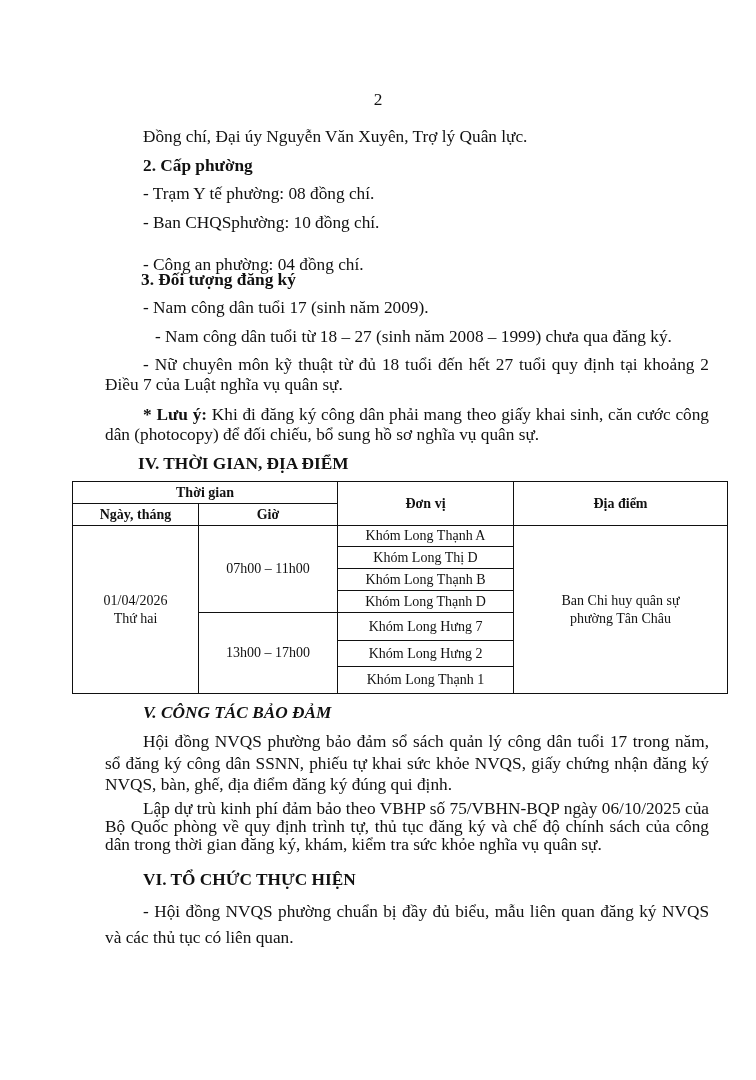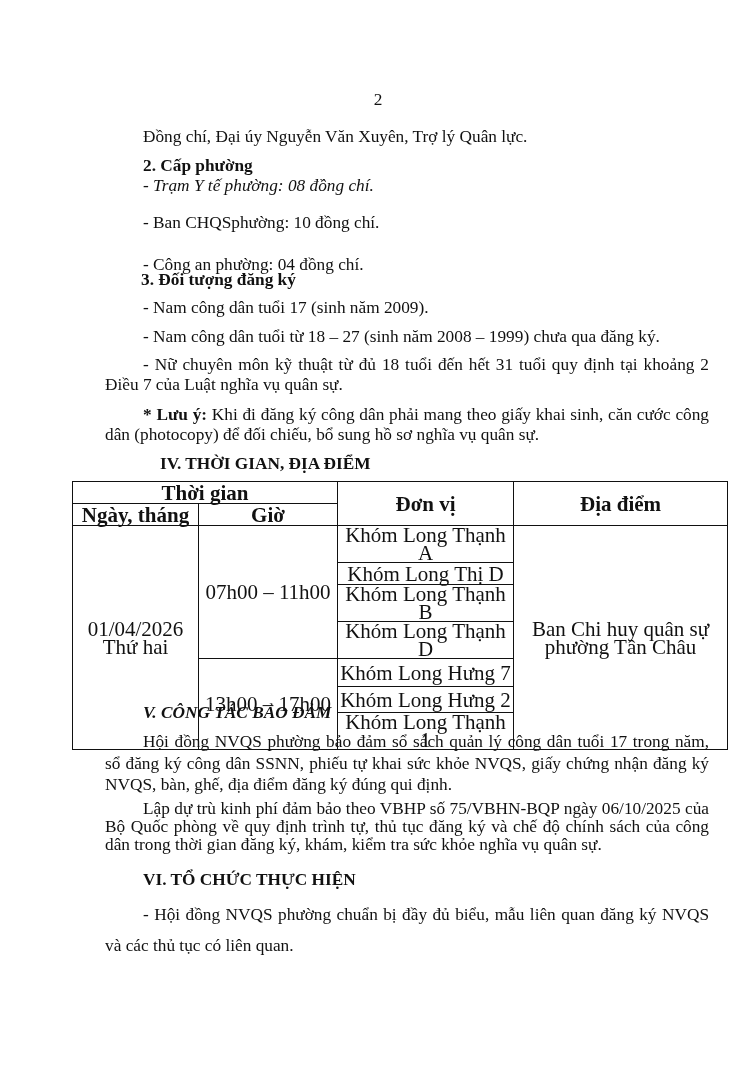--- a/index.html
+++ b/index.html
@@ -3,43 +3,43 @@
 <meta charset="utf-8">
 <style>
   html, body { margin: 0; padding: 0; background: #fff; }
   body { width: 756px; height: 1080px; position: relative; overflow: hidden;
          font-family: "Liberation Serif", serif; color: #111; font-size: 17.3px; }
   .ln { position: absolute; white-space: nowrap; line-height: 20px; }
   .just { white-space: normal; text-align: justify; text-align-last: left; }
   .b { font-weight: bold; }
   .page-num { position: absolute; top: 90px; left: 0; width: 756px; text-align: center; font-size: 17.3px; }
   table.sched { position: absolute; left: 72px; top: 481px; width: 655px; border-collapse: collapse;
-                font-size: 21px; table-layout: fixed; }
+                font-size: 14px; table-layout: fixed; }
   table.sched td, table.sched th { border: 1px solid #111; padding: 0; text-align: center; vertical-align: middle; line-height: 18px; }
   table.sched th { font-weight: bold; }
 </style>
 </head>
 <body>
 
 <div class="page-num">2</div>
 
 <div class="ln" style="left:143px; top:127px;">Đồng chí, Đại úy Nguyễn Văn Xuyên, Trợ lý Quân lực.</div>
 
 <div class="ln b" style="left:143px; top:156px;">2. Cấp phường</div>
-<div class="ln" style="left:143px; top:176px;font-style:italic;">- Trạm Y tế phường: 08 đồng chí.</div>
+<div class="ln" style="left:143px; top:184px;">- Trạm Y tế phường: 08 đồng chí.</div>
 <div class="ln" style="left:143px; top:213px;">- Ban CHQSphường: 10 đồng chí.</div>
 <div class="ln" style="left:143px; top:255px;">- Công an phường: 04 đồng chí.</div>
 
 <div class="ln b" style="left:141px; top:270px;">3. Đối tượng đăng ký</div>
 <div class="ln" style="left:143px; top:298px;">- Nam công dân tuổi 17 (sinh năm 2009).</div>
-<div class="ln" style="left:143px; top:327px;">- Nam công dân tuổi từ 18 – 27 (sinh năm 2008 – 1999) chưa qua đăng ký.</div>
-<div class="ln just" style="left:105px; top:355px; width:604px; text-indent:38px;">- Nữ chuyên môn kỹ thuật từ đủ 18 tuổi đến hết 31 tuổi quy định tại khoảng 2 Điều 7 của Luật nghĩa vụ quân sự.</div>
+<div class="ln" style="left:155px; top:327px;">- Nam công dân tuổi từ 18 – 27 (sinh năm 2008 – 1999) chưa qua đăng ký.</div>
+<div class="ln just" style="left:105px; top:355px; width:604px; text-indent:38px;">- Nữ chuyên môn kỹ thuật từ đủ 18 tuổi đến hết 27 tuổi quy định tại khoảng 2 Điều 7 của Luật nghĩa vụ quân sự.</div>
 <div class="ln just" style="left:105px; top:405px; width:604px; text-indent:38px;"><span class="b">* Lưu ý:</span><span> Khi đi đăng ký công dân phải mang theo giấy khai sinh, căn cước công dân (photocopy) để đối chiếu, bổ sung hồ sơ nghĩa vụ quân sự.</span></div>
 
-<div class="ln b" style="left:160px; top:454px;">IV. THỜI GIAN, ĐỊA ĐIỂM</div>
+<div class="ln b" style="left:138px; top:454px;">IV. THỜI GIAN, ĐỊA ĐIỂM</div>
 
 <table class="sched">
   <colgroup>
     <col style="width:126px">
       <col style="width:139px">
       <col style="width:176px">
       <col style="width:214px">
   </colgroup>
   <tbody>
       <tr style="height:22px">
@@ -83,13 +83,13 @@
         <td>Khóm Long Thạnh 1</td>
       </tr>
 </tbody>
   </table>
 
 <div class="ln b" style="left:143px; top:703px;font-style:italic;">V. CÔNG TÁC BẢO ĐẢM</div>
 <div class="ln just" style="left:105px; top:731px; width:604px; text-indent:38px; line-height:21.5px;">Hội đồng NVQS phường bảo đảm sổ sách quản lý công dân tuổi 17 trong năm, sổ đăng ký công dân SSNN, phiếu tự khai sức khỏe NVQS, giấy chứng nhận đăng ký NVQS, bàn, ghế, địa điểm đăng ký đúng qui định.</div>
 <div class="ln just" style="left:105px; top:800px; width:604px; text-indent:38px; line-height:18px;">Lập dự trù kinh phí đảm bảo theo VBHP số 75/VBHN-BQP ngày 06/10/2025 của Bộ Quốc phòng về quy định trình tự, thủ tục đăng ký và chế độ chính sách của công dân trong thời gian đăng ký, khám, kiểm tra sức khỏe nghĩa vụ quân sự.</div>
 
 <div class="ln b" style="left:143px; top:870px;">VI. TỔ CHỨC THỰC HIỆN</div>
-<div class="ln just" style="left:105px; top:899px; width:604px; text-indent:38px; line-height:31px;">- Hội đồng NVQS phường chuẩn bị đầy đủ biểu, mẫu liên quan đăng ký NVQS và các thủ tục có liên quan.</div>
+<div class="ln just" style="left:105px; top:899px; width:604px; text-indent:38px; line-height:26px;">- Hội đồng NVQS phường chuẩn bị đầy đủ biểu, mẫu liên quan đăng ký NVQS và các thủ tục có liên quan.</div>
 
 </body></html>

